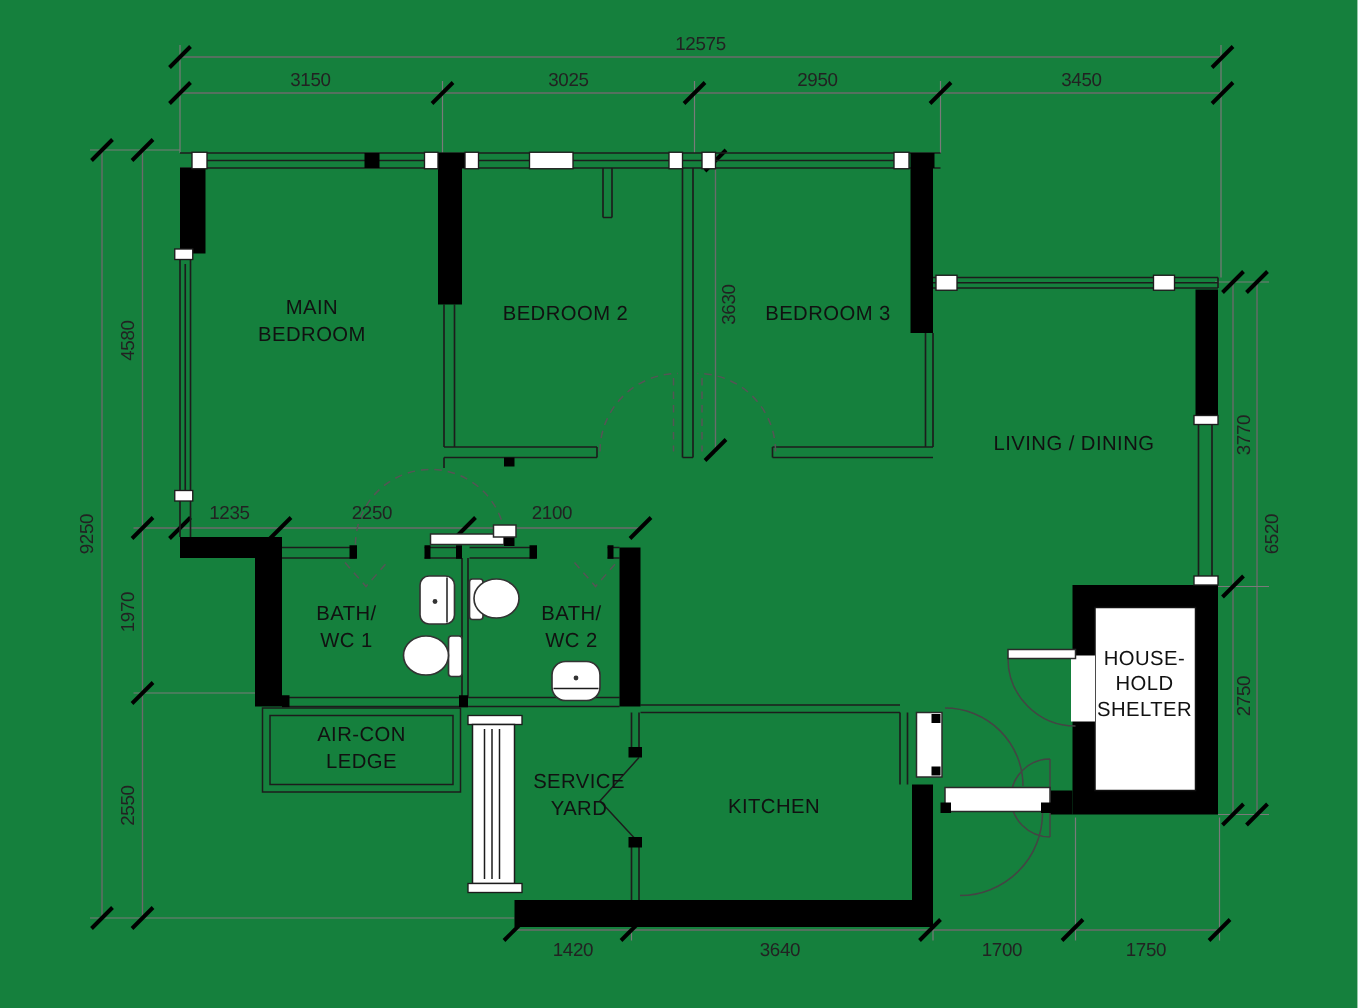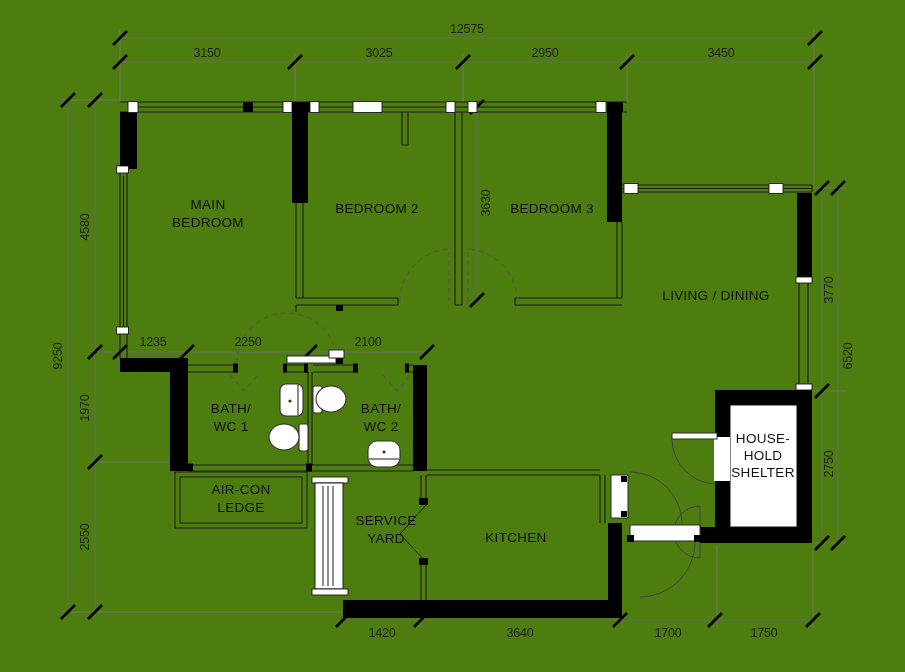--- a/index.html
+++ b/index.html
@@ -1,16 +1,16 @@
 <!DOCTYPE html>
 <html><head>
 <meta charset="utf-8">
 <style>
   html,body{margin:0;padding:0;background:#ffffff;}
-  .stage{position:relative;width:905px;height:672px;background:#4d7c0f;overflow:hidden;
+  .stage{position:relative;width:905px;height:672px;background:#15803d;overflow:hidden;
          font-family:"Liberation Sans", sans-serif;}
   svg{display:block;}
   text{font-family:"Liberation Sans", sans-serif;}
   .dim{font-size:12.5px;fill:#222;letter-spacing:-0.2px;}
   .room{font-size:13.5px;fill:#111;letter-spacing:0.3px;}
   .dimline{stroke:#6b6b6b;stroke-width:0.9;fill:none;}
   .extline{stroke:#7a7a7a;stroke-width:0.8;fill:none;}
   .tick{stroke:#000;stroke-width:2.6;}
   .thin{stroke:#1c1c1c;stroke-width:1.1;fill:none;}
   .thin2{stroke:#1c1c1c;stroke-width:1;fill:none;}

